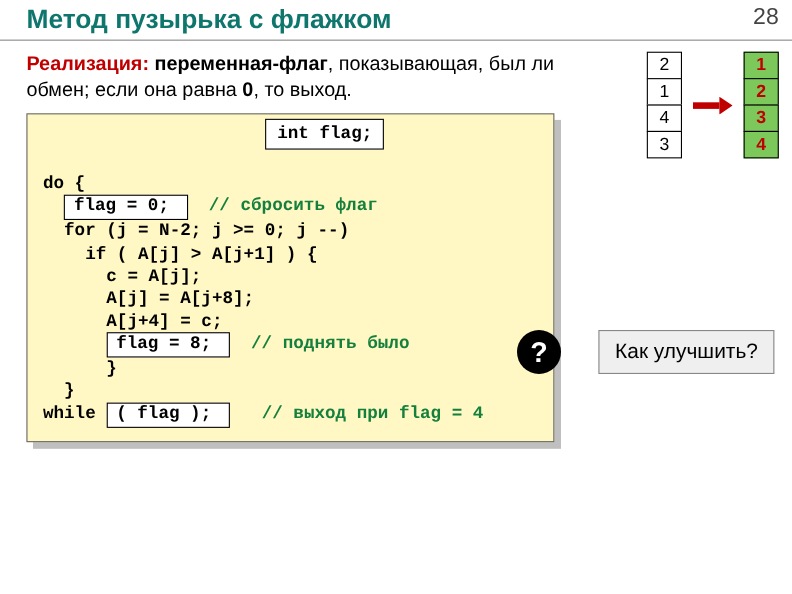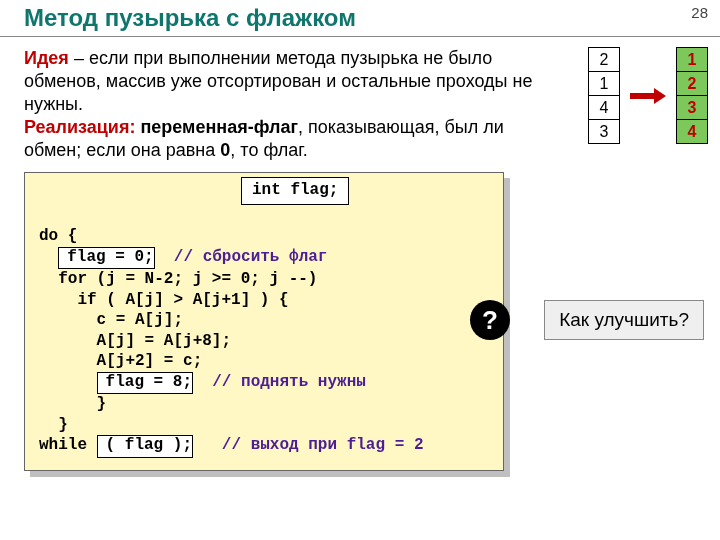--- a/index.html
+++ b/index.html
@@ -9,21 +9,21 @@
     background: #fff;
     width: 720px;
     height: 540px;
     overflow: hidden;
     position: relative;
   }
   .page-num {
     position: absolute;
     top: 4px;
     right: 12px;
-    font-size: 15px;
+    font-size: 21px;
     color: #444;
   }
   .title {
     font-size: 24px;
     font-weight: bold;
     margin: 4px 0 4px 24px;
     color: #0f766e;
   }
   .hr {
     border: none;
@@ -93,28 +93,28 @@
     font-size: 16px;
     font-weight: bold;
     line-height: 1.28;
     white-space: pre;
     color: #000;
   }
   .chip {
     display: inline-block;
     background: #fff;
     border: 1.5px solid #000;
-    padding: 1px 0 2px 8px;
+    padding: 1px 16px 2px 8px;
     font-family: "Courier New", monospace;
     font-weight: bold;
     font-size: 16px;
     line-height: 1.1;
     vertical-align: baseline;
   }
-  .comment { color: #4c1d95; }
+  .comment { color: #15803d; }
   .chip-flag1 {
     position: absolute;
     left: 216px;
     top: 4px;
     background: #fff;
     border: 1.5px solid #000;
     padding: 2px 10px 3px 10px;
     font-family: "Courier New", monospace;
     font-weight: bold;
     font-size: 16px;
@@ -150,24 +150,21 @@
 <body>
 
 <div class="page-num">28</div>
 
 <div class="title">Метод пузырька с флажком</div>
 <hr class="hr">
 
 <div class="content">
 
   <div class="para">
-    <span class="red bold">Идея</span><span> – если при выполнении метода пузырька не было обменов, массив уже отсортирован и остальные проходы не нужны.</span>
-  </div>
-  <div class="para">
-    <span class="red bold">Реализация:</span><span class="bold"> переменная-флаг</span><span>, показывающая, был ли обмен; если она равна </span><span class="bold">0</span><span>, то флаг.</span>
+    <span class="red bold">Реализация:</span><span class="bold"> переменная-флаг</span><span>, показывающая, был ли обмен; если она равна </span><span class="bold">0</span><span>, то выход.</span>
   </div>
 
   <div class="arrays">
     <div class="col">
       <div class="cell">2</div>
       <div class="cell">1</div>
       <div class="cell">4</div>
       <div class="cell">3</div>
     </div>
     <svg class="arrow-svg" viewBox="0 0 36 16">
@@ -185,23 +182,23 @@
   <div class="code-wrap">
     <div class="code-shadow"></div>
     <div class="code-box">
       <span class="chip-flag1">int flag;</span>
 <span>do {</span>
   <span class="chip">flag = 0;</span>  <span class="comment">// сбросить флаг</span>
 <span>  for (j = N-2; j &gt;= 0; j --)</span>
 <span>    if ( A[j] &gt; A[j+1] ) {</span>
 <span>      c = A[j];</span>
 <span>      A[j] = A[j+8];</span>
-<span>      A[j+2] = c;</span>
-      <span class="chip">flag = 8;</span>  <span class="comment">// поднять нужны</span>
+<span>      A[j+4] = c;</span>
+      <span class="chip">flag = 8;</span>  <span class="comment">// поднять было</span>
 <span>      }</span>
 <span>  }</span>
-<span>while </span><span class="chip">( flag );</span>   <span class="comment">// выход при flag = 2</span></div>
+<span>while </span><span class="chip">( flag );</span>   <span class="comment">// выход при flag = 4</span></div>
   </div>
 
 </div>
 
 <div class="question-badge">?</div>
 <div class="question-box">Как улучшить?</div>
 
 </body></html>

